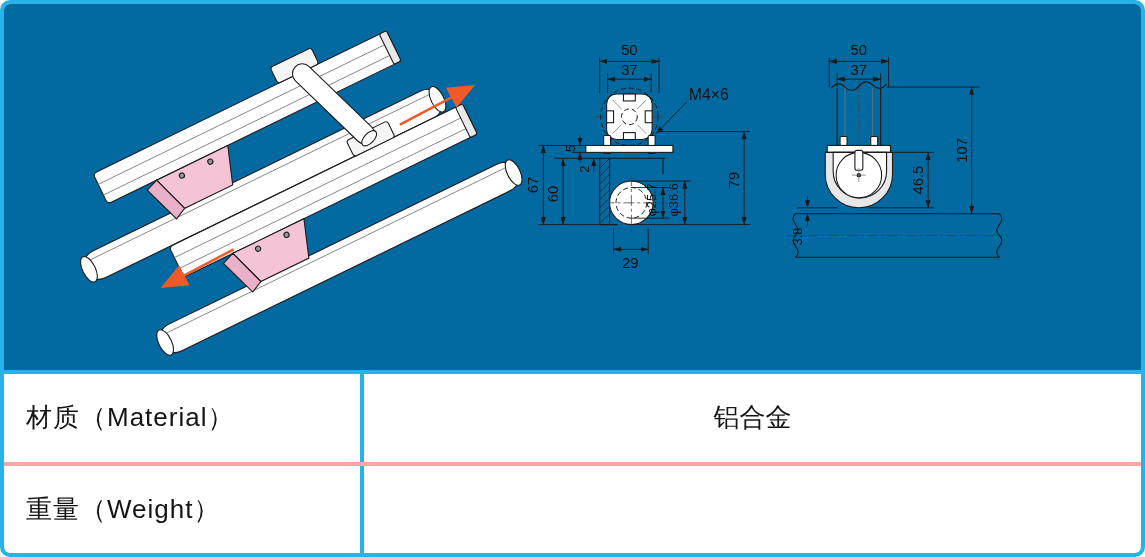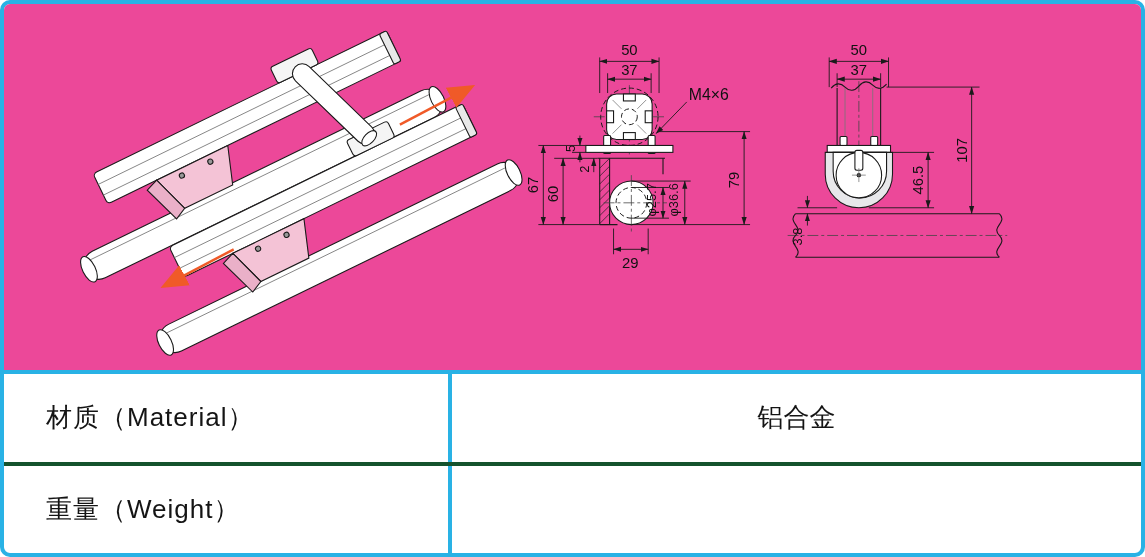--- a/index.html
+++ b/index.html
@@ -1,25 +1,25 @@
 <!DOCTYPE html>
 <html><head>
 <meta charset="utf-8">
 <style>
   * { margin:0; padding:0; box-sizing:border-box; }
   html,body { width:1145px; height:557px; background:#fff; font-family:"Liberation Sans", sans-serif; }
   .sheet { position:absolute; inset:0; border:4px solid #29b2e5; border-radius:10px; overflow:hidden;
            display:flex; flex-direction:column; background:#fff; }
-  .drawing-area { height:370px; border-bottom:4px solid #29b2e5; position:relative; background:#ec4899; }
+  .drawing-area { height:370px; border-bottom:4px solid #29b2e5; position:relative; background:#0369a1; }
   .drawing-area svg { display:block; width:100%; height:100%; }
   .spec-table { flex:1; display:flex; flex-direction:column; }
   .spec-row { flex:1; display:flex; min-height:0; }
-  .spec-row + .spec-row { border-top:4px solid #14532d; }
-  .cell-label { width:448px; border-right:4px solid #29b2e5; display:flex; align-items:center;
-                padding-left:42px; font-size:26px; color:#141414; letter-spacing:1px; }
+  .spec-row + .spec-row { border-top:4px solid #fca5a5; }
+  .cell-label { width:360px; border-right:4px solid #29b2e5; display:flex; align-items:center;
+                padding-left:22px; font-size:26px; color:#141414; letter-spacing:1px; }
   .cell-value { flex:1; display:flex; flex-direction:column; align-items:center; justify-content:center;
                 font-size:26px; color:#141414; line-height:1.3; text-align:center; }
   
   .s   { stroke:#1a1a1a; stroke-width:1.1; }
   .ln  { stroke:#1a1a1a; stroke-width:1.1; fill:none; }
   .thin{ stroke:#777; stroke-width:0.8; fill:none; }
   .ext { stroke:#1a1a1a; stroke-width:0.9; fill:none; }
   .dim { stroke:#1a1a1a; stroke-width:0.9; fill:none; }
   .cl  { stroke:#444; stroke-width:0.8; stroke-dasharray:11 3 3 3; fill:none; }
   .dash{ stroke:#1a1a1a; stroke-width:1; stroke-dasharray:5 3; fill:none; }

